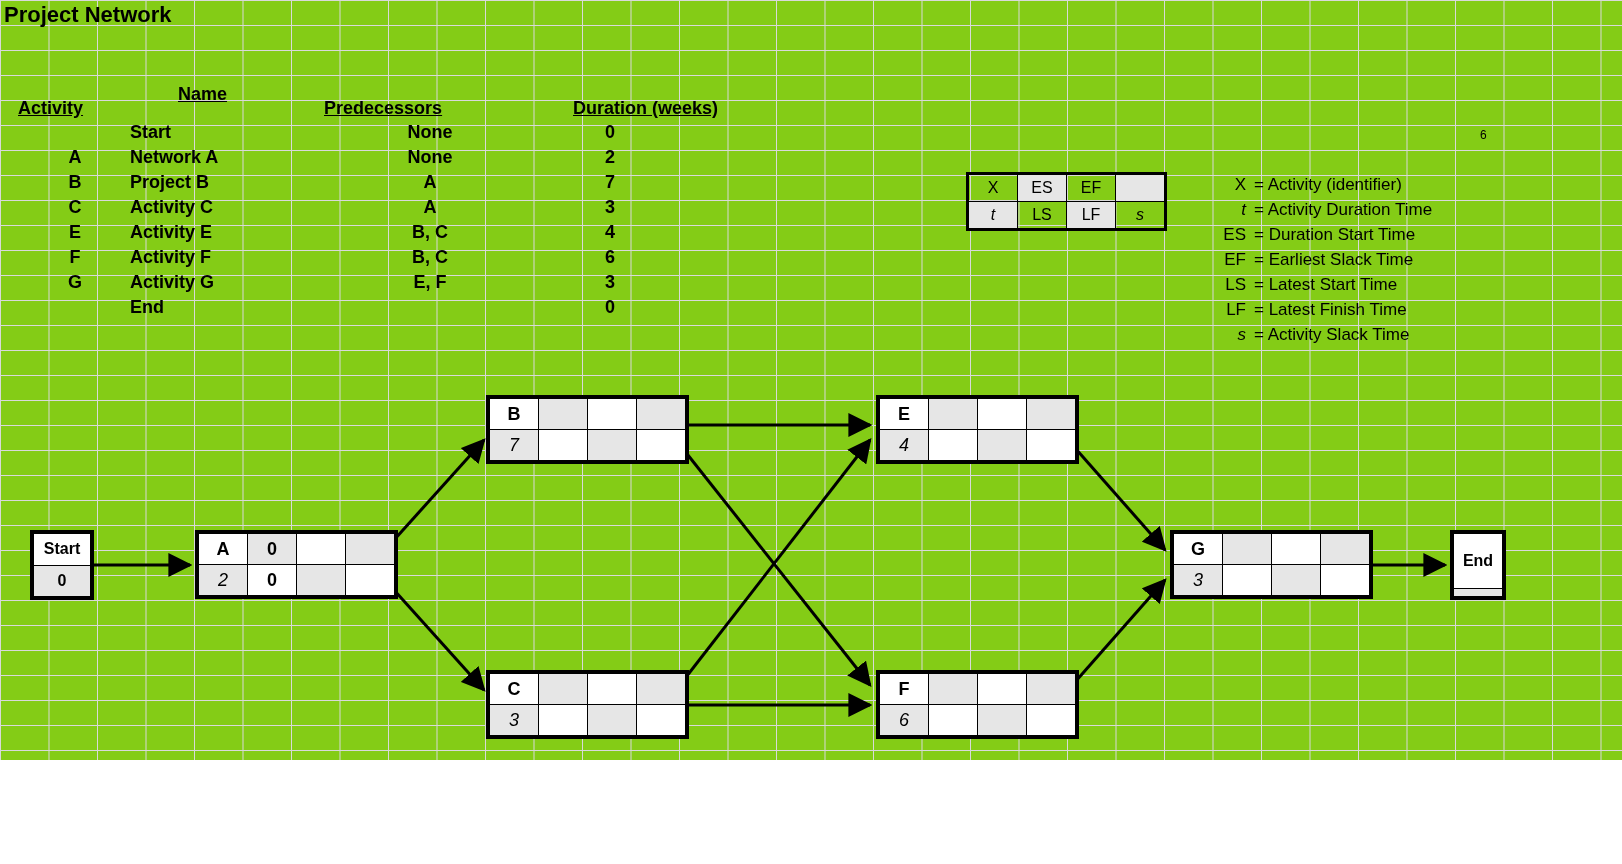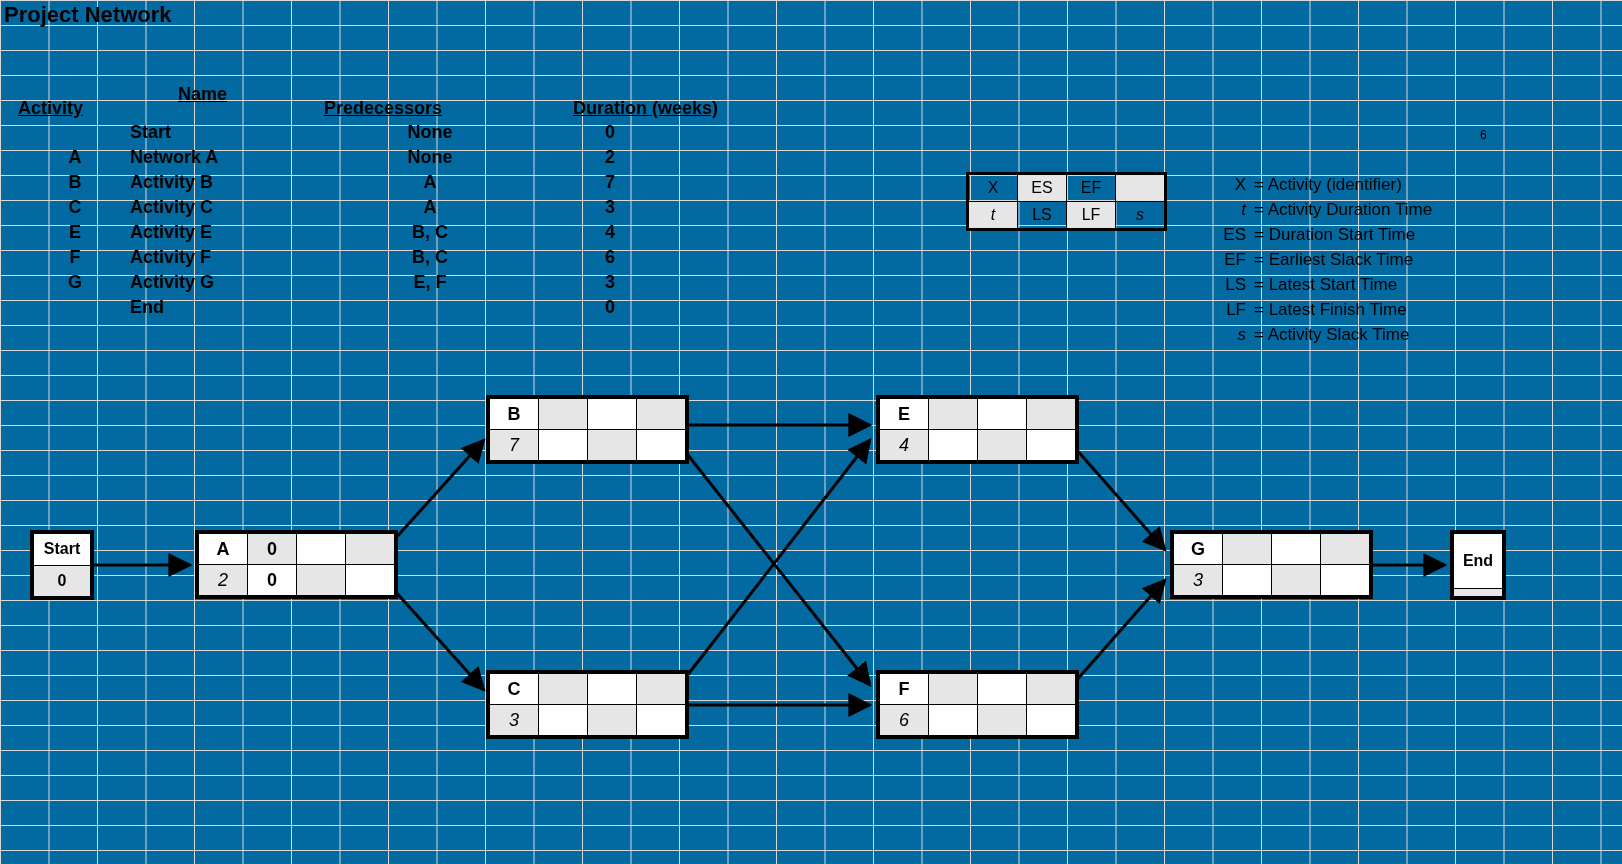--- a/index.html
+++ b/index.html
@@ -1,16 +1,16 @@
 <!DOCTYPE html>
 <html><head>
 <meta charset="utf-8">
 <style>
   html,body{margin:0;padding:0;font-family:Arial,Helvetica,sans-serif;font-size:14px;color:#000;}
-  .canvas{position:relative;width:1622px;height:864px;background:#0369a1;text-decoration:underline;}
+  .canvas{position:relative;width:1622px;height:760px;background:#84cc16;text-decoration:underline;}
   
   .grid{position:absolute;inset:0;
     background-image:
       linear-gradient(to right, #d9d9d9 1px, transparent 1px),
       linear-gradient(to bottom,#d9d9d9 1px, transparent 1px);
     background-size:48.5px 25px;
     background-position:0 0;
   }
   .title{position:absolute;left:4px;top:2px;font-size:22px;font-weight:700;}
   .hdr{position:absolute;font-size:18px;font-weight:700;text-decoration:underline;margin-top:36px;}
@@ -71,21 +71,21 @@
             <td class="c-dur">0</td>
           </tr>
       <tr>
             <td class="c-act">A</td>
             <td class="c-name">Network A</td>
             <td class="c-pred">None</td>
             <td class="c-dur">2</td>
           </tr>
       <tr>
             <td class="c-act">B</td>
-            <td class="c-name">Activity B</td>
+            <td class="c-name">Project B</td>
             <td class="c-pred">A</td>
             <td class="c-dur">7</td>
           </tr>
       <tr>
             <td class="c-act">C</td>
             <td class="c-name">Activity C</td>
             <td class="c-pred">A</td>
             <td class="c-dur">3</td>
           </tr>
       <tr>

